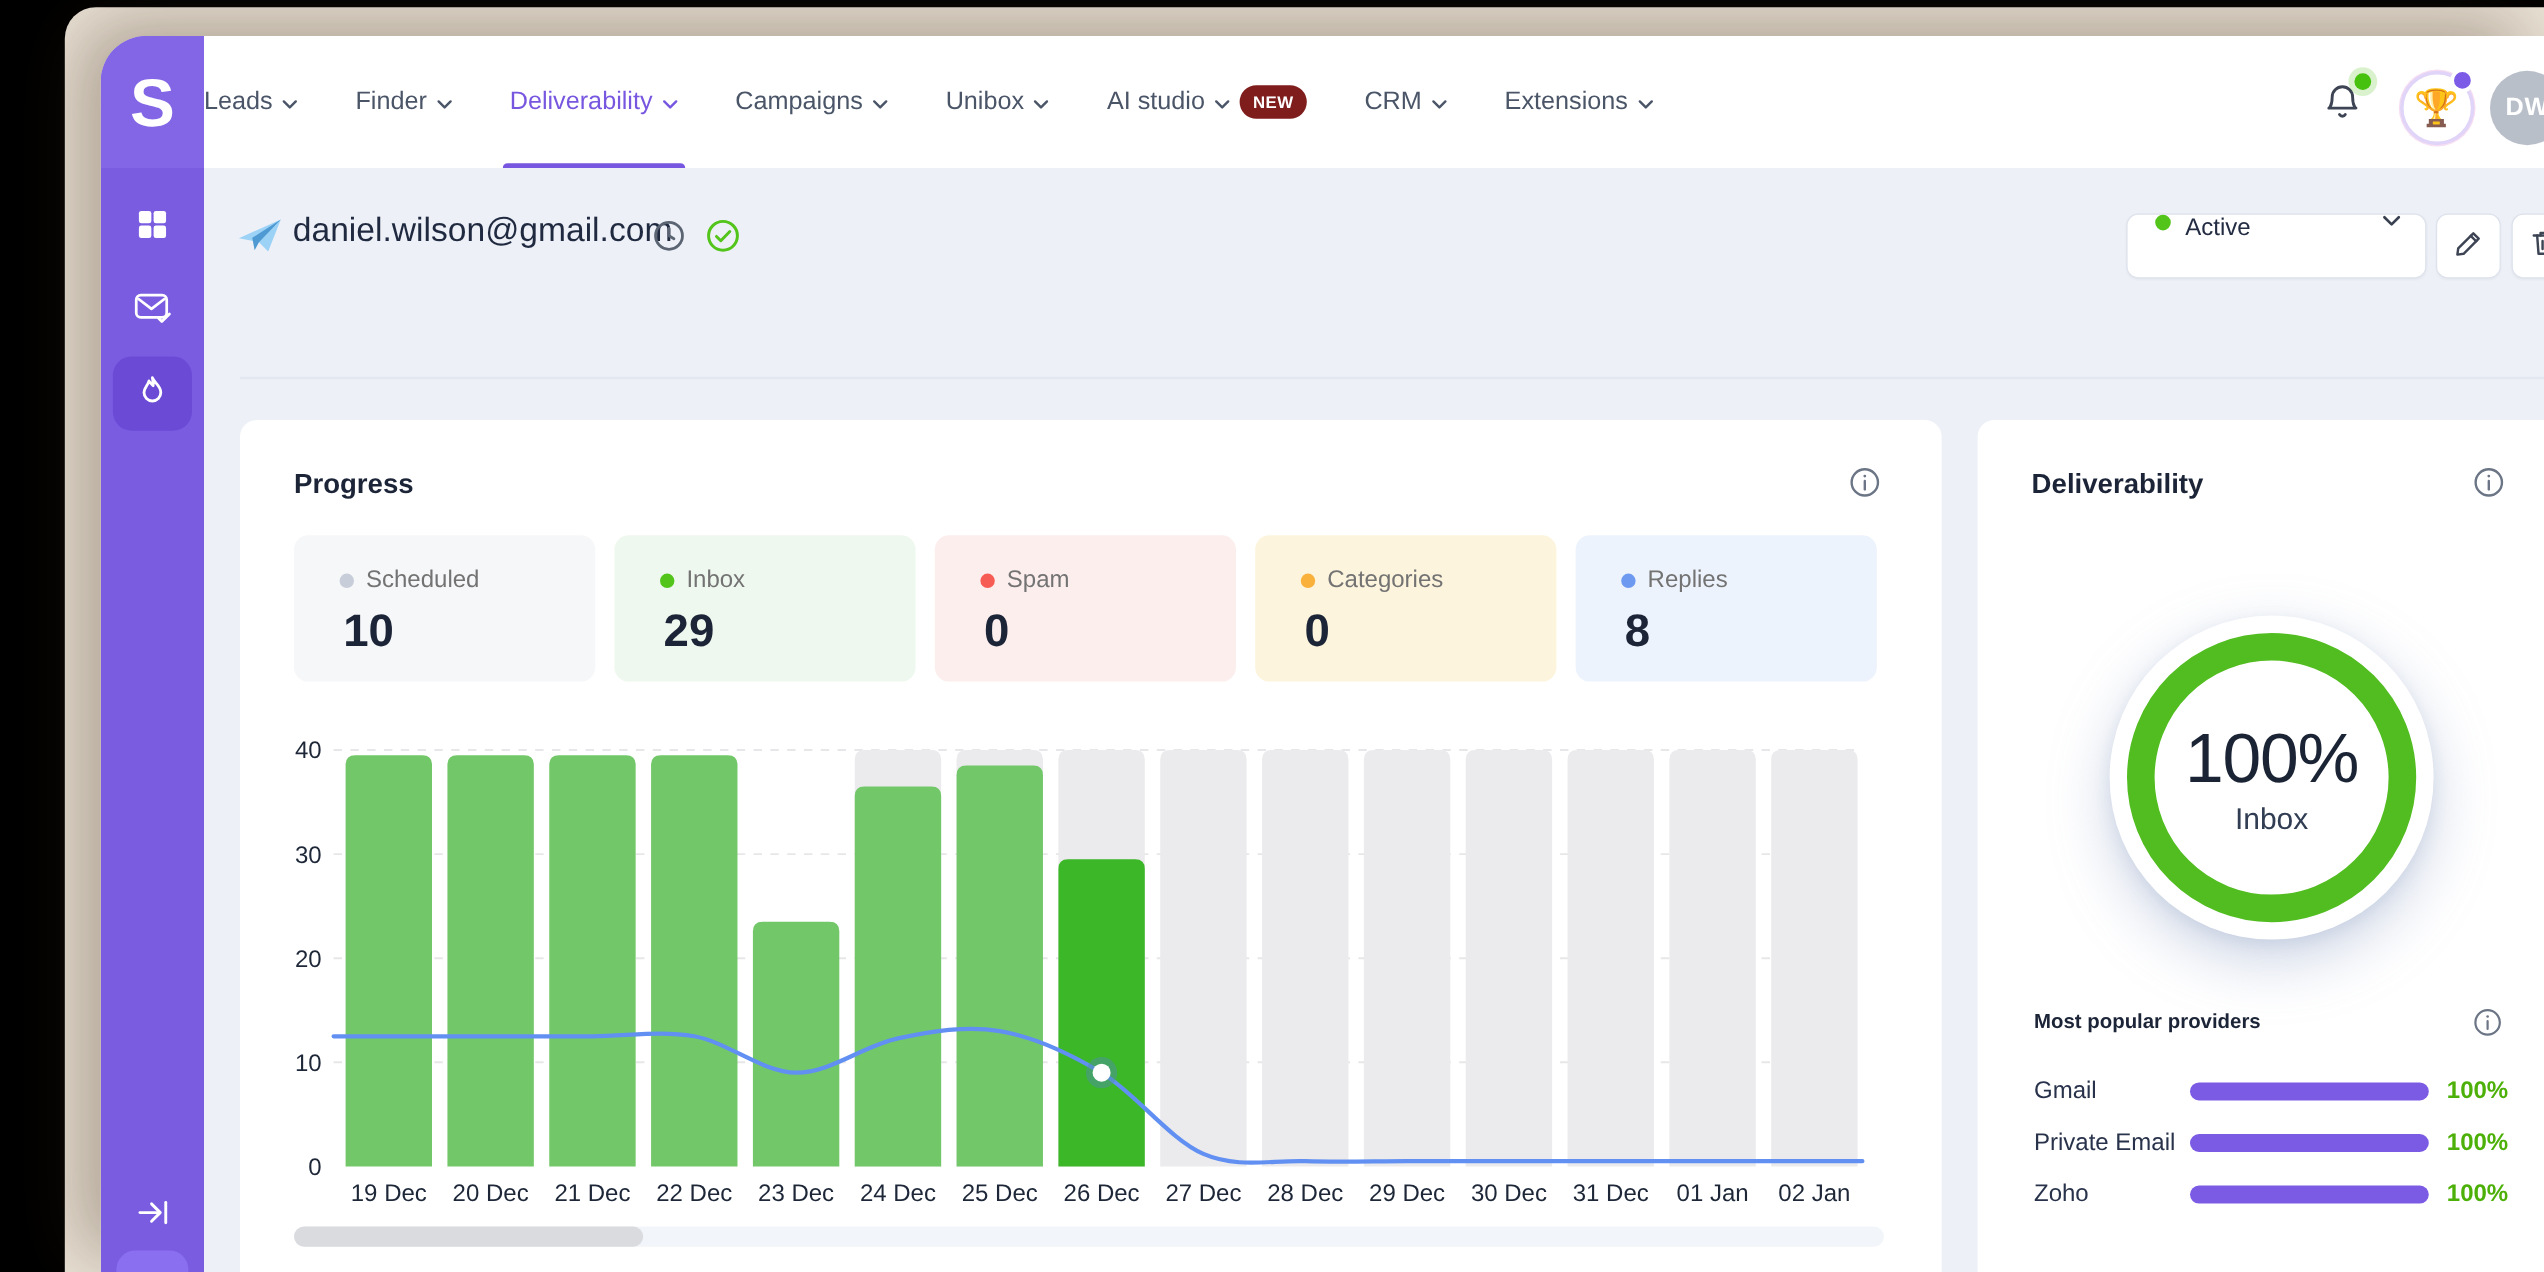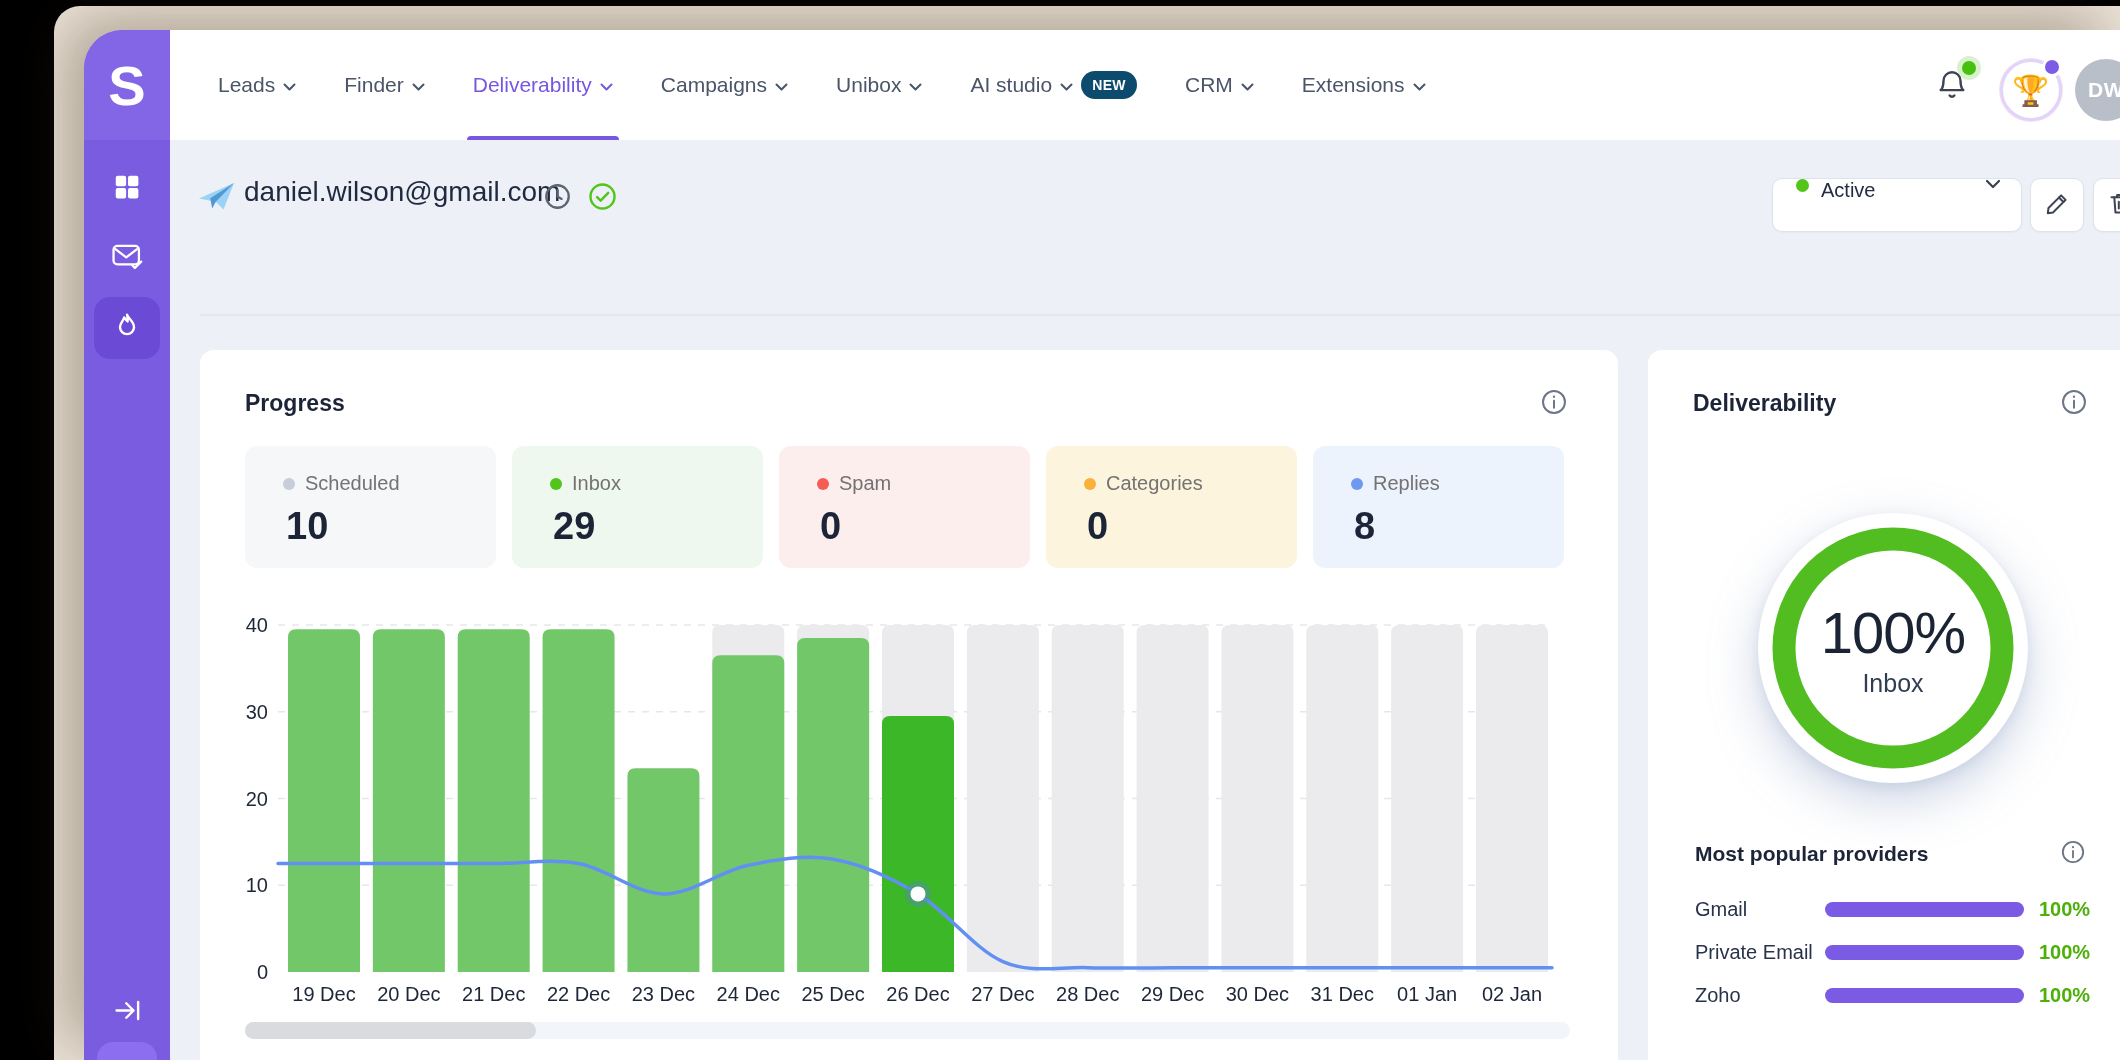--- a/index.html
+++ b/index.html
@@ -24,29 +24,29 @@
   .side-item.mail { top:210px; }
   .flame-box { position:absolute; left:10px; top:267px; width:66px; height:62px;
     background:#6b4ad6; border-radius:16px; display:flex; align-items:center;
     justify-content:center; cursor:pointer; }
   .side-item.collapse { top:966px; }
   .side-slice { position:absolute; left:13px; top:1012px; width:60px; height:56px;
     background:#8a6ff0; border-radius:16px; }
 
   
   .topbar { position:absolute; left:86px; top:0; width:1950px; height:110px;
-    background:#fff; display:flex; align-items:center; padding-left:48px; }
+    background:#fff; display:flex; align-items:center; }
   .nav-item { display:flex; align-items:center; gap:8px; height:110px; margin-right:48px;
     font-size:21px; font-weight:500; color:#4a5568; position:relative; cursor:pointer;
     white-space:nowrap; flex:0 0 auto; }
   .nav-item.active { color:#7857e0; }
   .nav-item.active::after { content:""; position:absolute; left:-6px; right:-6px; bottom:0;
     height:4px; background:#7857e0; border-radius:4px 4px 0 0; }
   .nav-caret { display:flex; margin-top:3px; }
-  .new-badge { background:#0c4a6e; color:#fff; font-size:14px; font-weight:bold;
+  .new-badge { background:#7f1d1d; color:#fff; font-size:14px; font-weight:bold;
     padding:6px 11px; border-radius:14px; letter-spacing:.4px; }
   .bell-wrap { position:absolute; left:1765px; top:38px; width:34px; height:34px; cursor:pointer; }
   .bell-dot { position:absolute; right:-7px; top:-7px; width:14px; height:14px;
     border-radius:50%; background:#45c10e; box-shadow:0 0 0 5px rgba(82,196,26,.22); }
   .trophy-wrap { position:absolute; left:1830px; top:29px; width:62px; height:62px;
     border-radius:50%; background:#fff; border:3px solid #e0d4f8;
     box-shadow:0 0 0 1px rgba(240,190,230,.5); display:flex; align-items:center;
     justify-content:center; font-size:30px; cursor:pointer; }
   .trophy-dot { position:absolute; right:-3px; top:-5px; width:20px; height:20px;
     border-radius:50%; background:#7c5ce6; border:3px solid #fff; }
@@ -101,21 +101,21 @@
   .hthumb { width:291px; height:17px; border-radius:9px; background:#d9dbdf; cursor:pointer; }
 
   
   .donut-wrap { position:absolute; left:110px; top:163px; width:270px; height:270px;
     border-radius:50%; background:#fff;
     box-shadow:0 18px 50px rgba(130,150,190,.40), 0 4px 12px rgba(130,150,190,.18); }
   .donut-center { position:absolute; inset:0; display:flex; flex-direction:column;
     align-items:center; justify-content:center; }
   .donut-pct { font-size:58px; font-weight:400; color:#1b2435; letter-spacing:-1px; }
   .donut-lbl { font-size:25px; color:#313d52; margin-top:3px; }
-  .prov-title { position:absolute; left:47px; top:492px; font-size:21px; font-weight:bold; color:#1c2437; }
+  .prov-title { position:absolute; left:47px; top:492px; font-size:17px; font-weight:bold; color:#1c2437; }
   .providers { position:absolute; left:47px; top:544px; width:480px; }
   .prow { display:flex; align-items:center; height:30px; margin-bottom:13px; }
   .pname { width:130px; font-size:20px; color:#28324a; }
   .pbar-track { width:199px; margin-right:15px; }
   .pbar { height:15px; border-radius:8px; }
   .pval { font-size:20px; font-weight:bold; }
 </style>
 </head>
 <body>
 

